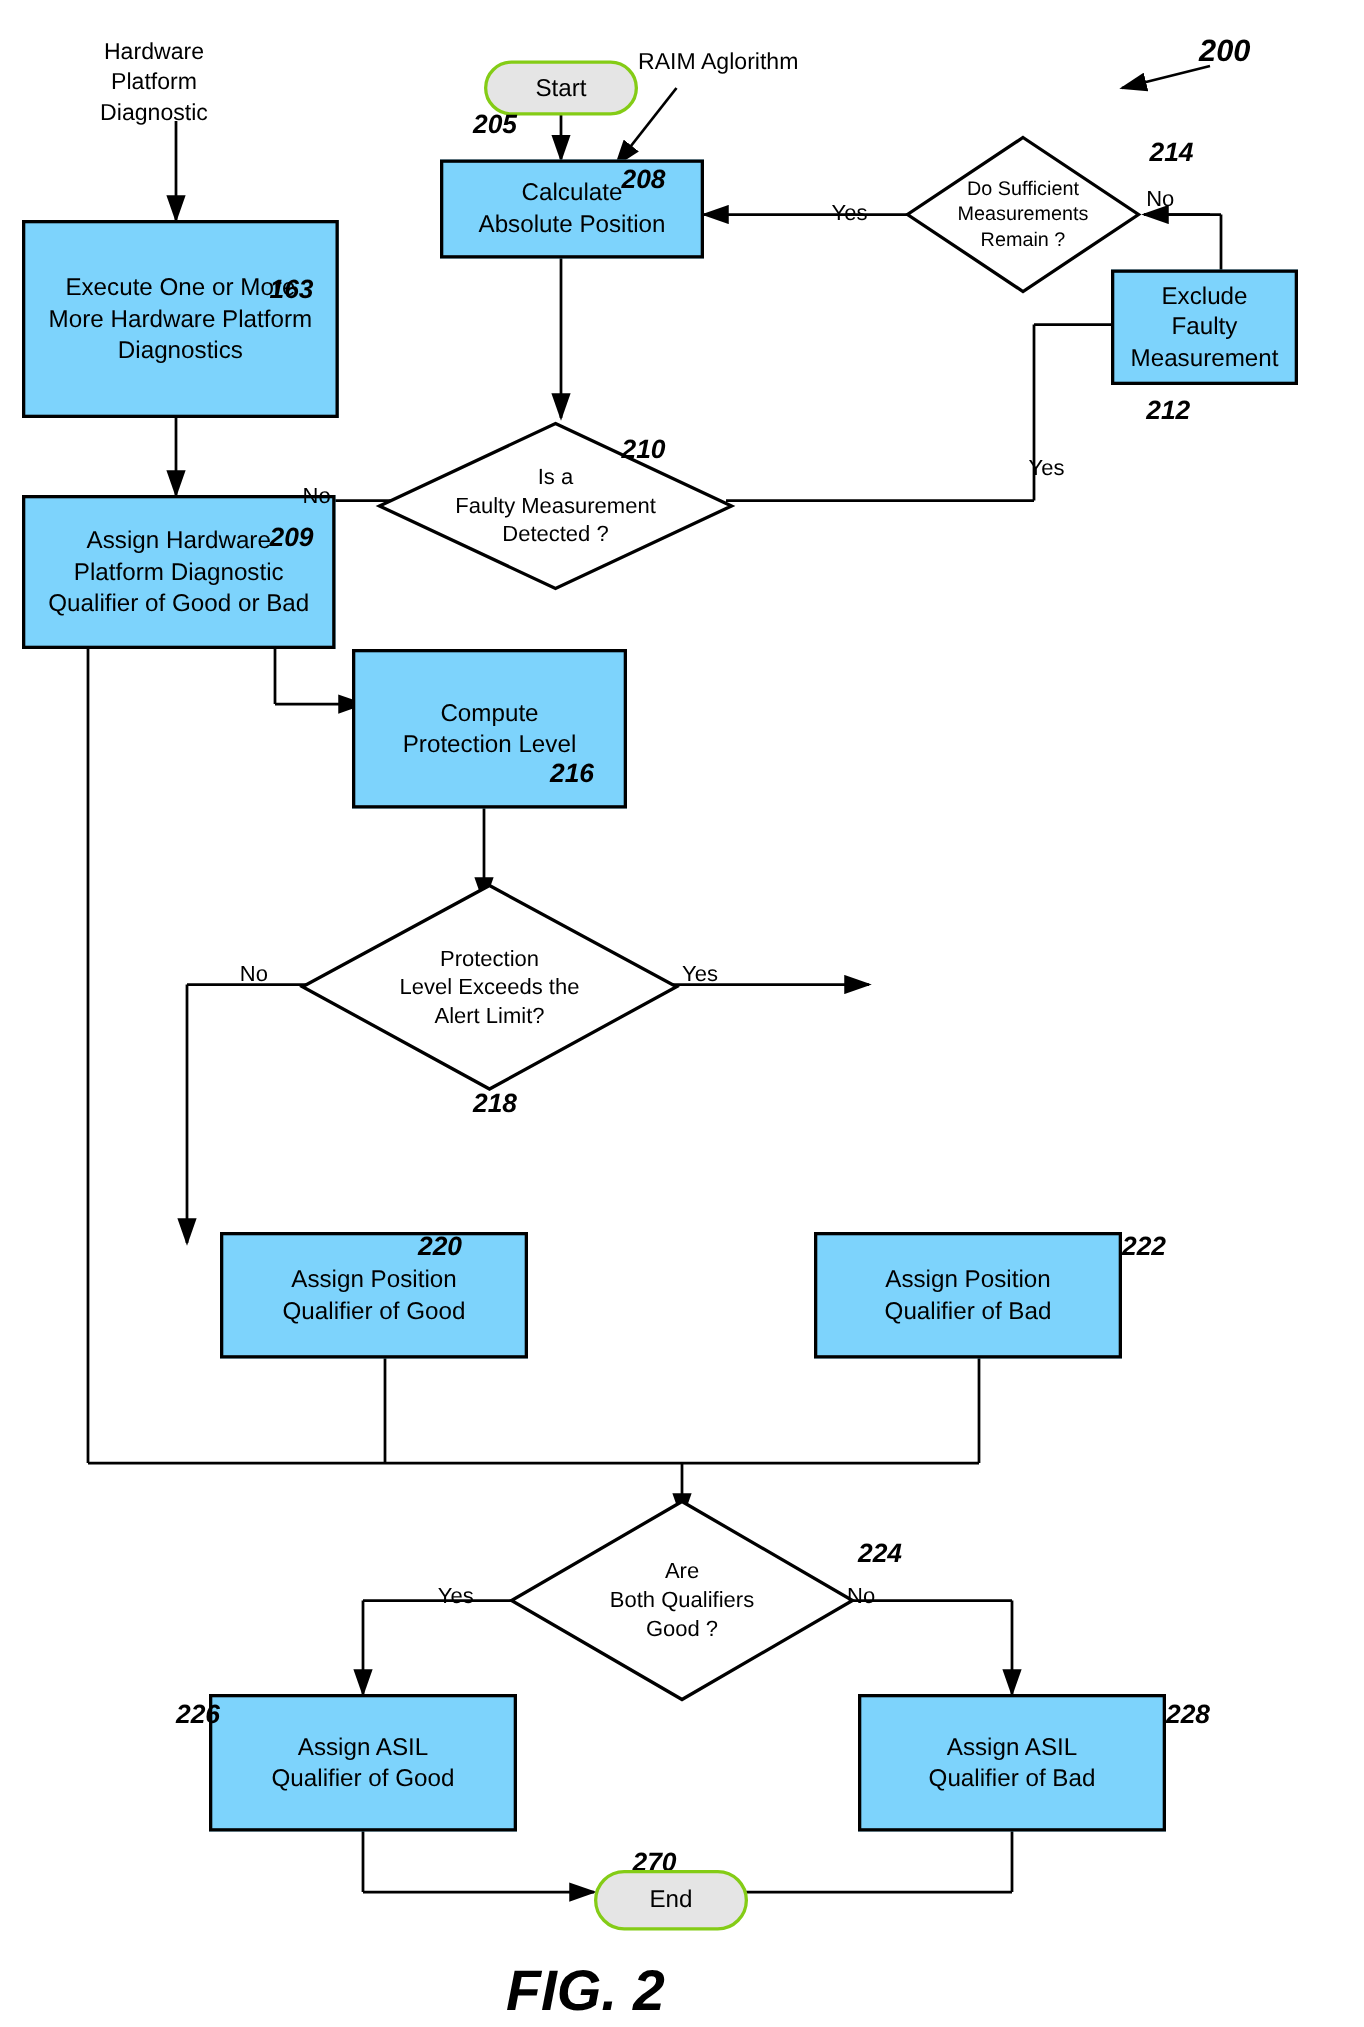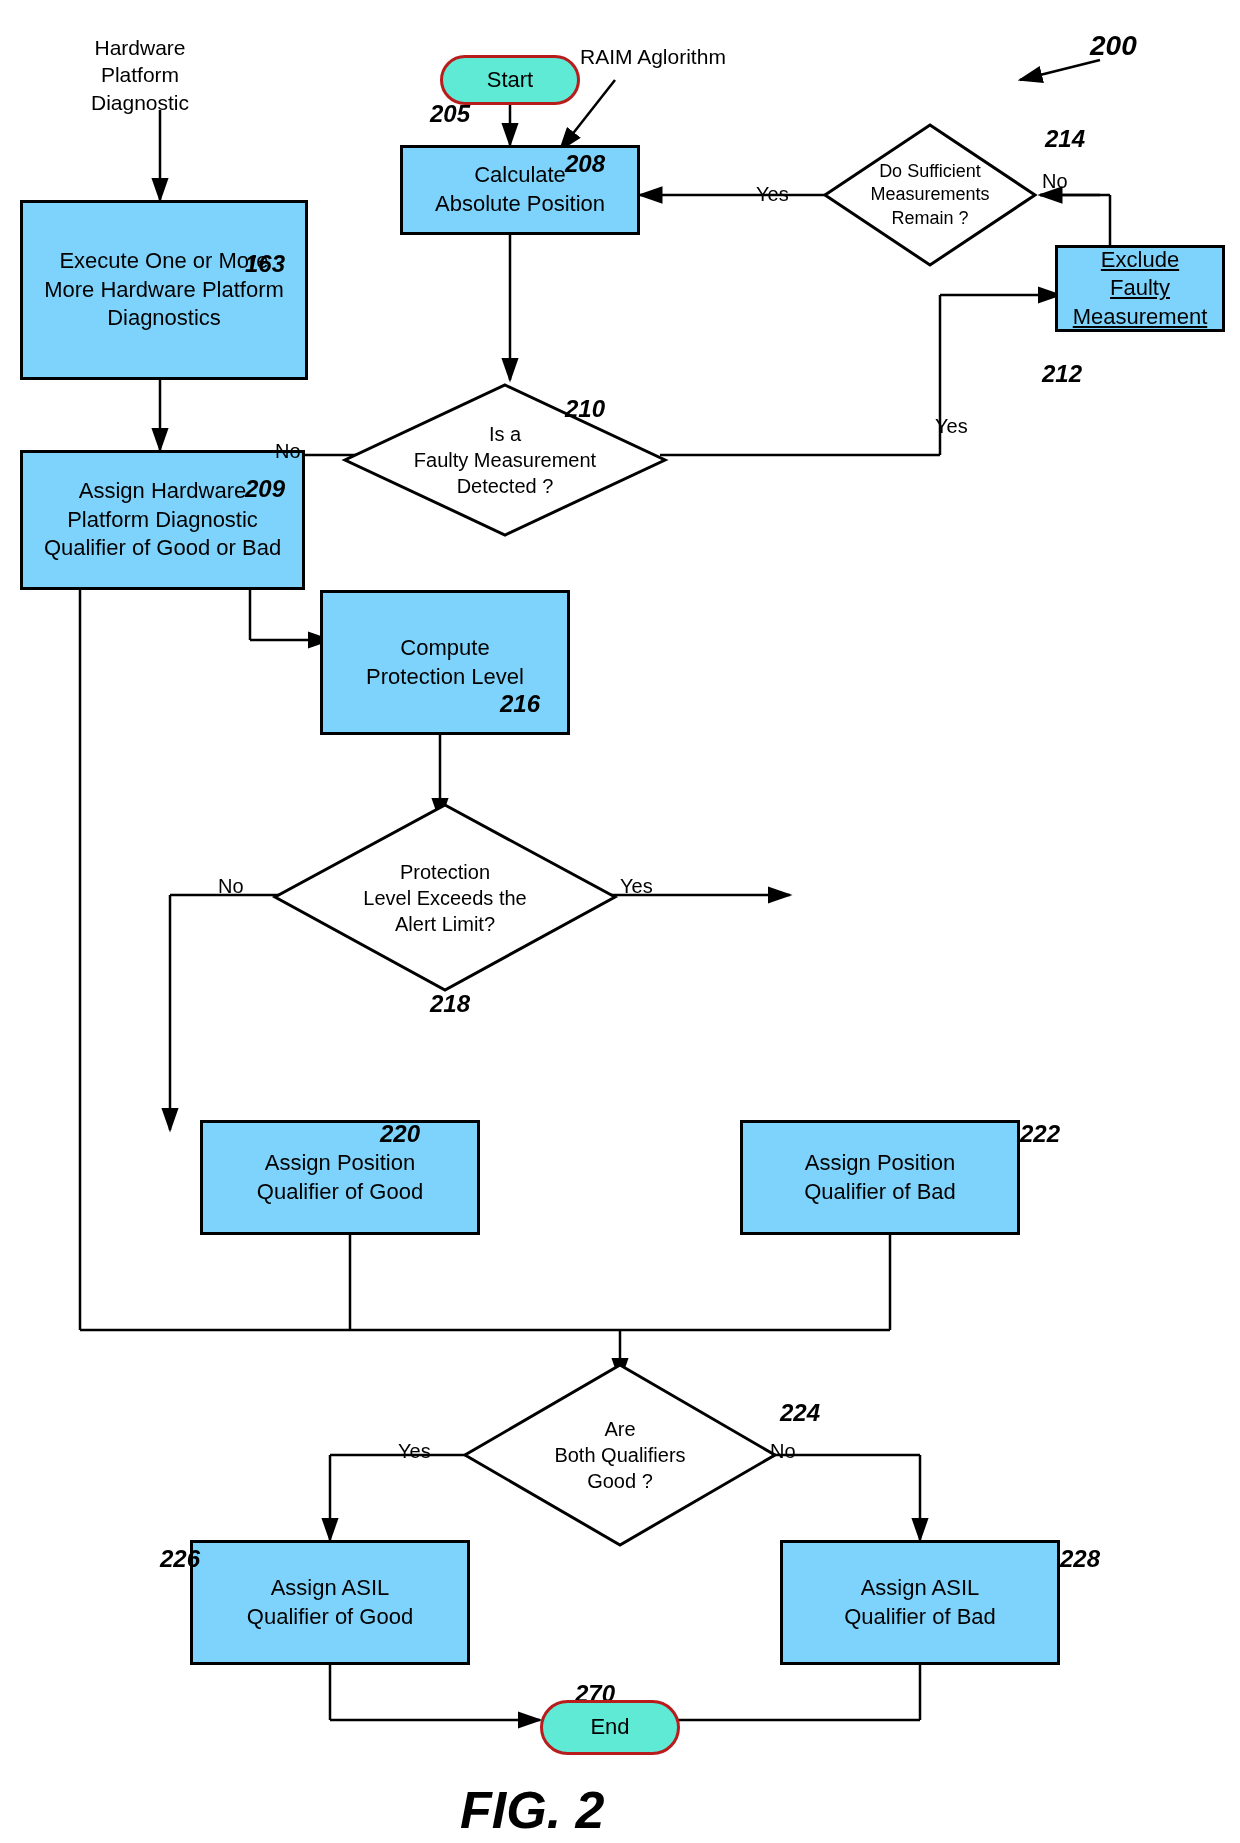--- a/index.html
+++ b/index.html
@@ -24,22 +24,22 @@
       justify-content: center;
       text-align: center;
       font-size: 22px;
       line-height: 1.3;
     }
     .rect {
       border: 3px solid #000;
       background: #7dd3fc;
     }
     .oval {
-      border: 3px solid #b91c1c;
-      background: #5eead4;
+      border: 3px solid #84cc16;
+      background: #e5e5e5;
       border-radius: 50px;
     }
     .diamond-wrap {
       position: absolute;
       display: flex;
       justify-content: center;
     }
     .diamond-inner {
       position: absolute;
       top: 50%;
@@ -188,21 +188,21 @@
   </div>
 
   <div class="ref-num" style="left:1045px; top:125px;">
     <span>214</span>
   </div>
 
   <div class="text-label" style="left:756px; top:183px; font-size:20px;">Yes</div>
 
   <div class="text-label" style="left:1042px; top:170px; font-size:20px;">No</div>
 
-  <div class="node rect" style="left:1055px; top:245px; width:170px; height:87px; font-size:22px;text-decoration:underline;">
+  <div class="node rect" style="left:1010px; top:245px; width:170px; height:105px; font-size:22px;">
     <span style="white-space:pre-line;">Exclude
 Faulty
 Measurement</span>
   </div>
 
   <div class="ref-num" style="left:1042px; top:360px;">
     <span>212</span>
   </div>
 
   <div class="text-label" style="left:935px; top:415px; font-size:20px;">Yes</div>

